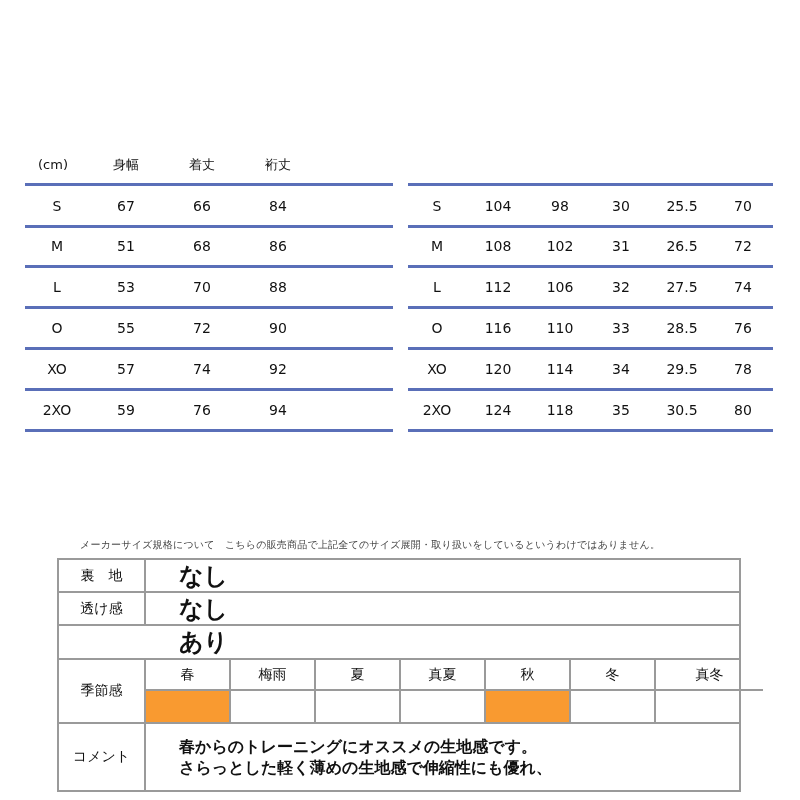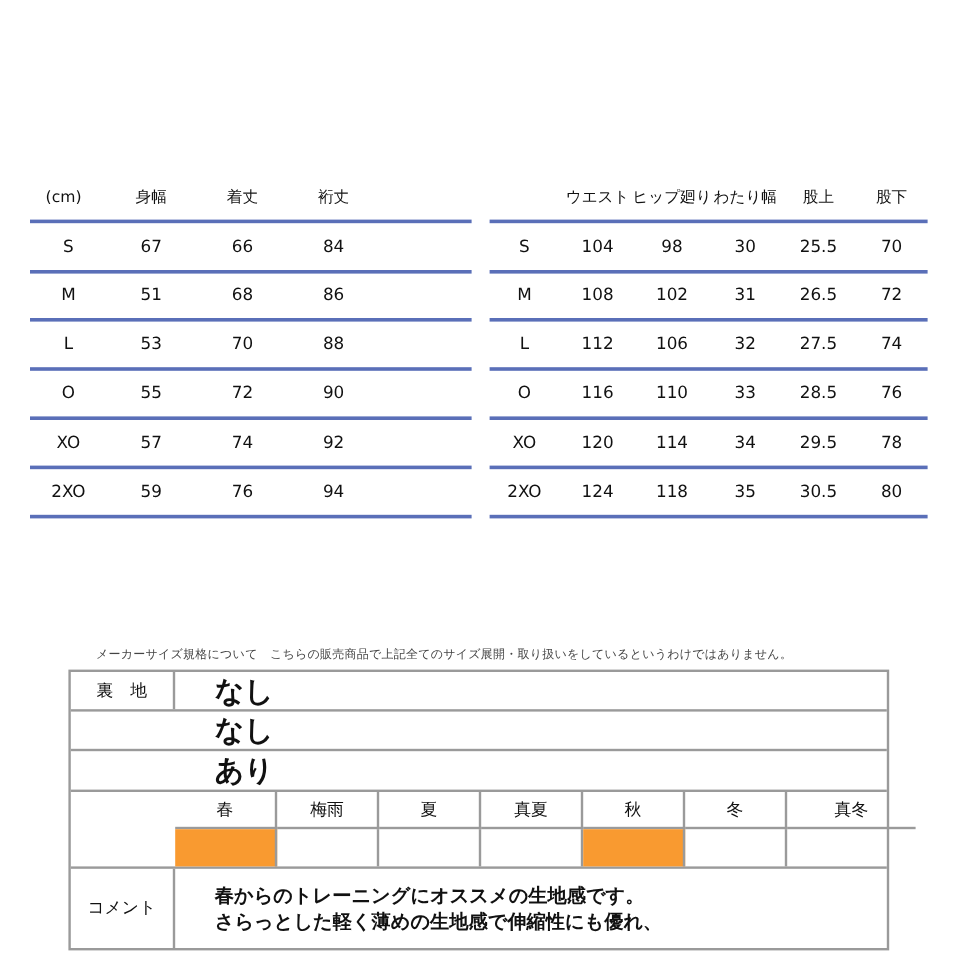--- a/index.html
+++ b/index.html
@@ -77,27 +77,20 @@
   <div class="row" style="top:245px">
     <div class="cell" style="left:32px">2XO</div>
     <div class="cell" style="left:101px">59</div>
     <div class="cell" style="left:177px">76</div>
     <div class="cell" style="left:253px">94</div>
   </div>
   <div class="line" style="top:284px"></div>
 </div>
 
 <div id="right" class="sz">
-  <div class="row hdr" style="top:0">
-    <div class="cell" style="left:90px">ウエスト</div>
-    <div class="cell" style="left:152px">ヒップ廻り</div>
-    <div class="cell" style="left:213px">わたり幅</div>
-    <div class="cell" style="left:274px">股上</div>
-    <div class="cell" style="left:335px">股下</div>
-  </div>
   <div class="line" style="top:38px"></div>
 
   <div class="row" style="top:41px">
     <div class="cell" style="left:29px">S</div>
     <div class="cell" style="left:90px">104</div>
     <div class="cell" style="left:152px">98</div>
     <div class="cell" style="left:213px">30</div>
     <div class="cell" style="left:274px">25.5</div>
     <div class="cell" style="left:335px">70</div>
   </div>
@@ -155,26 +148,28 @@
 </div>
 
 <div class="note">メーカーサイズ規格について　こちらの販売商品で上記全てのサイズ展開・取り扱いをしているというわけではありません。</div>
 
 <div id="spec">
   <div class="srow" style="top:0;height:33px">
     <div class="lbl">裏　地</div>
     <div class="val">なし</div>
   </div>
   <div class="srow" style="top:33px;height:33px">
+    <div class="lbl">透け感</div>
     <div class="val">なし</div>
   </div>
   <div class="srow" style="top:66px;height:34px">
     <div class="val">あり</div>
   </div>
   <div class="srow" style="top:100px;height:64px">
+    <div class="lbl">季節感</div>
     <div class="season-grid">
       <div class="sh" style="left:0;width:85px">春</div>
       <div class="sh" style="left:85px;width:85px">梅雨</div>
       <div class="sh" style="left:170px;width:85px">夏</div>
       <div class="sh" style="left:255px;width:85px">真夏</div>
       <div class="sh" style="left:340px;width:85px">秋</div>
       <div class="sh" style="left:425px;width:85px">冬</div>
       <div class="sh" style="left:510px;width:107px;border-right:none">真冬</div>
 
       <div class="sc on" style="left:0;width:85px"></div>

